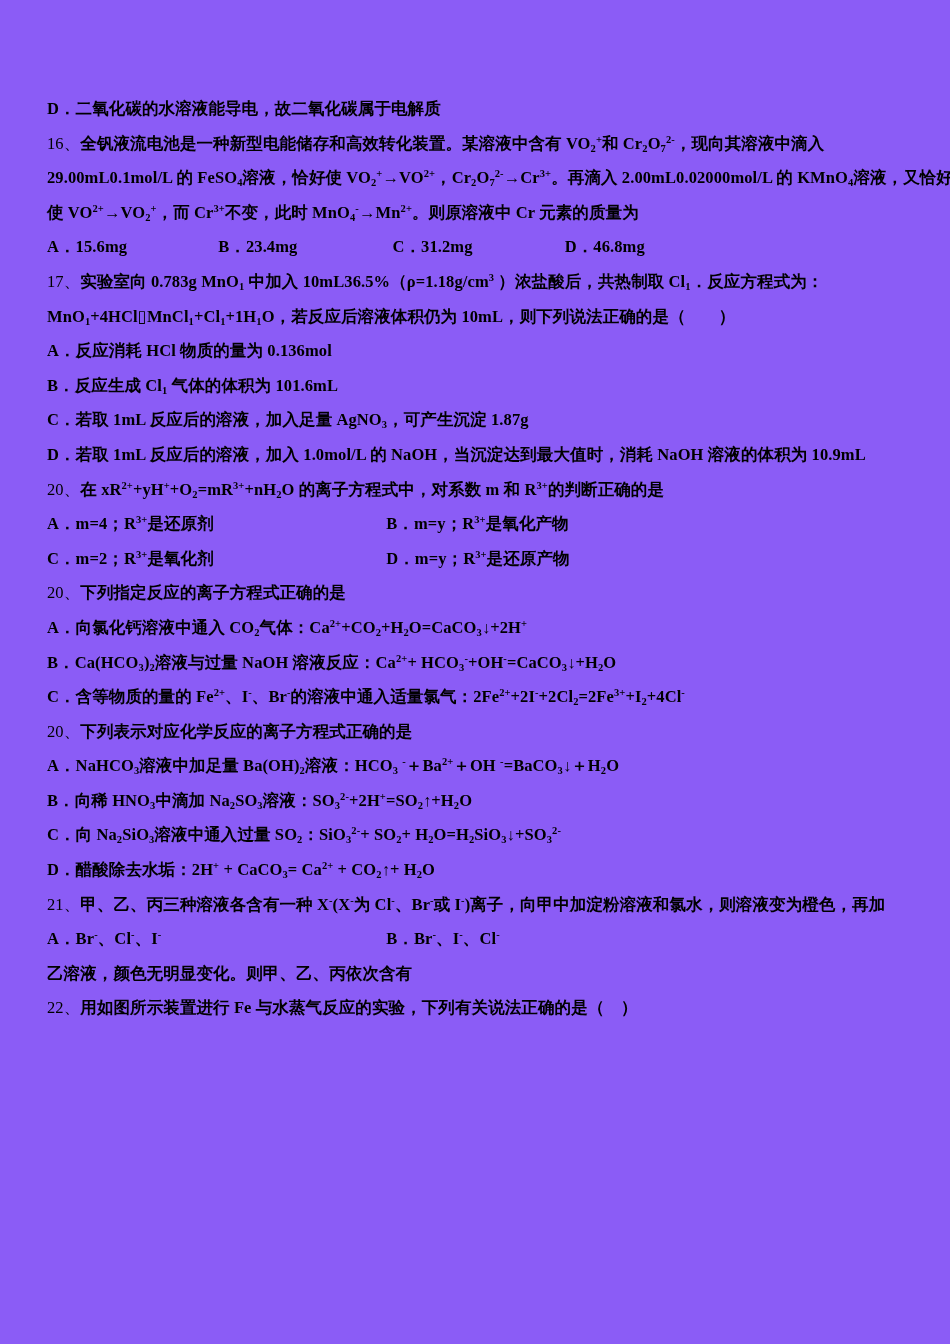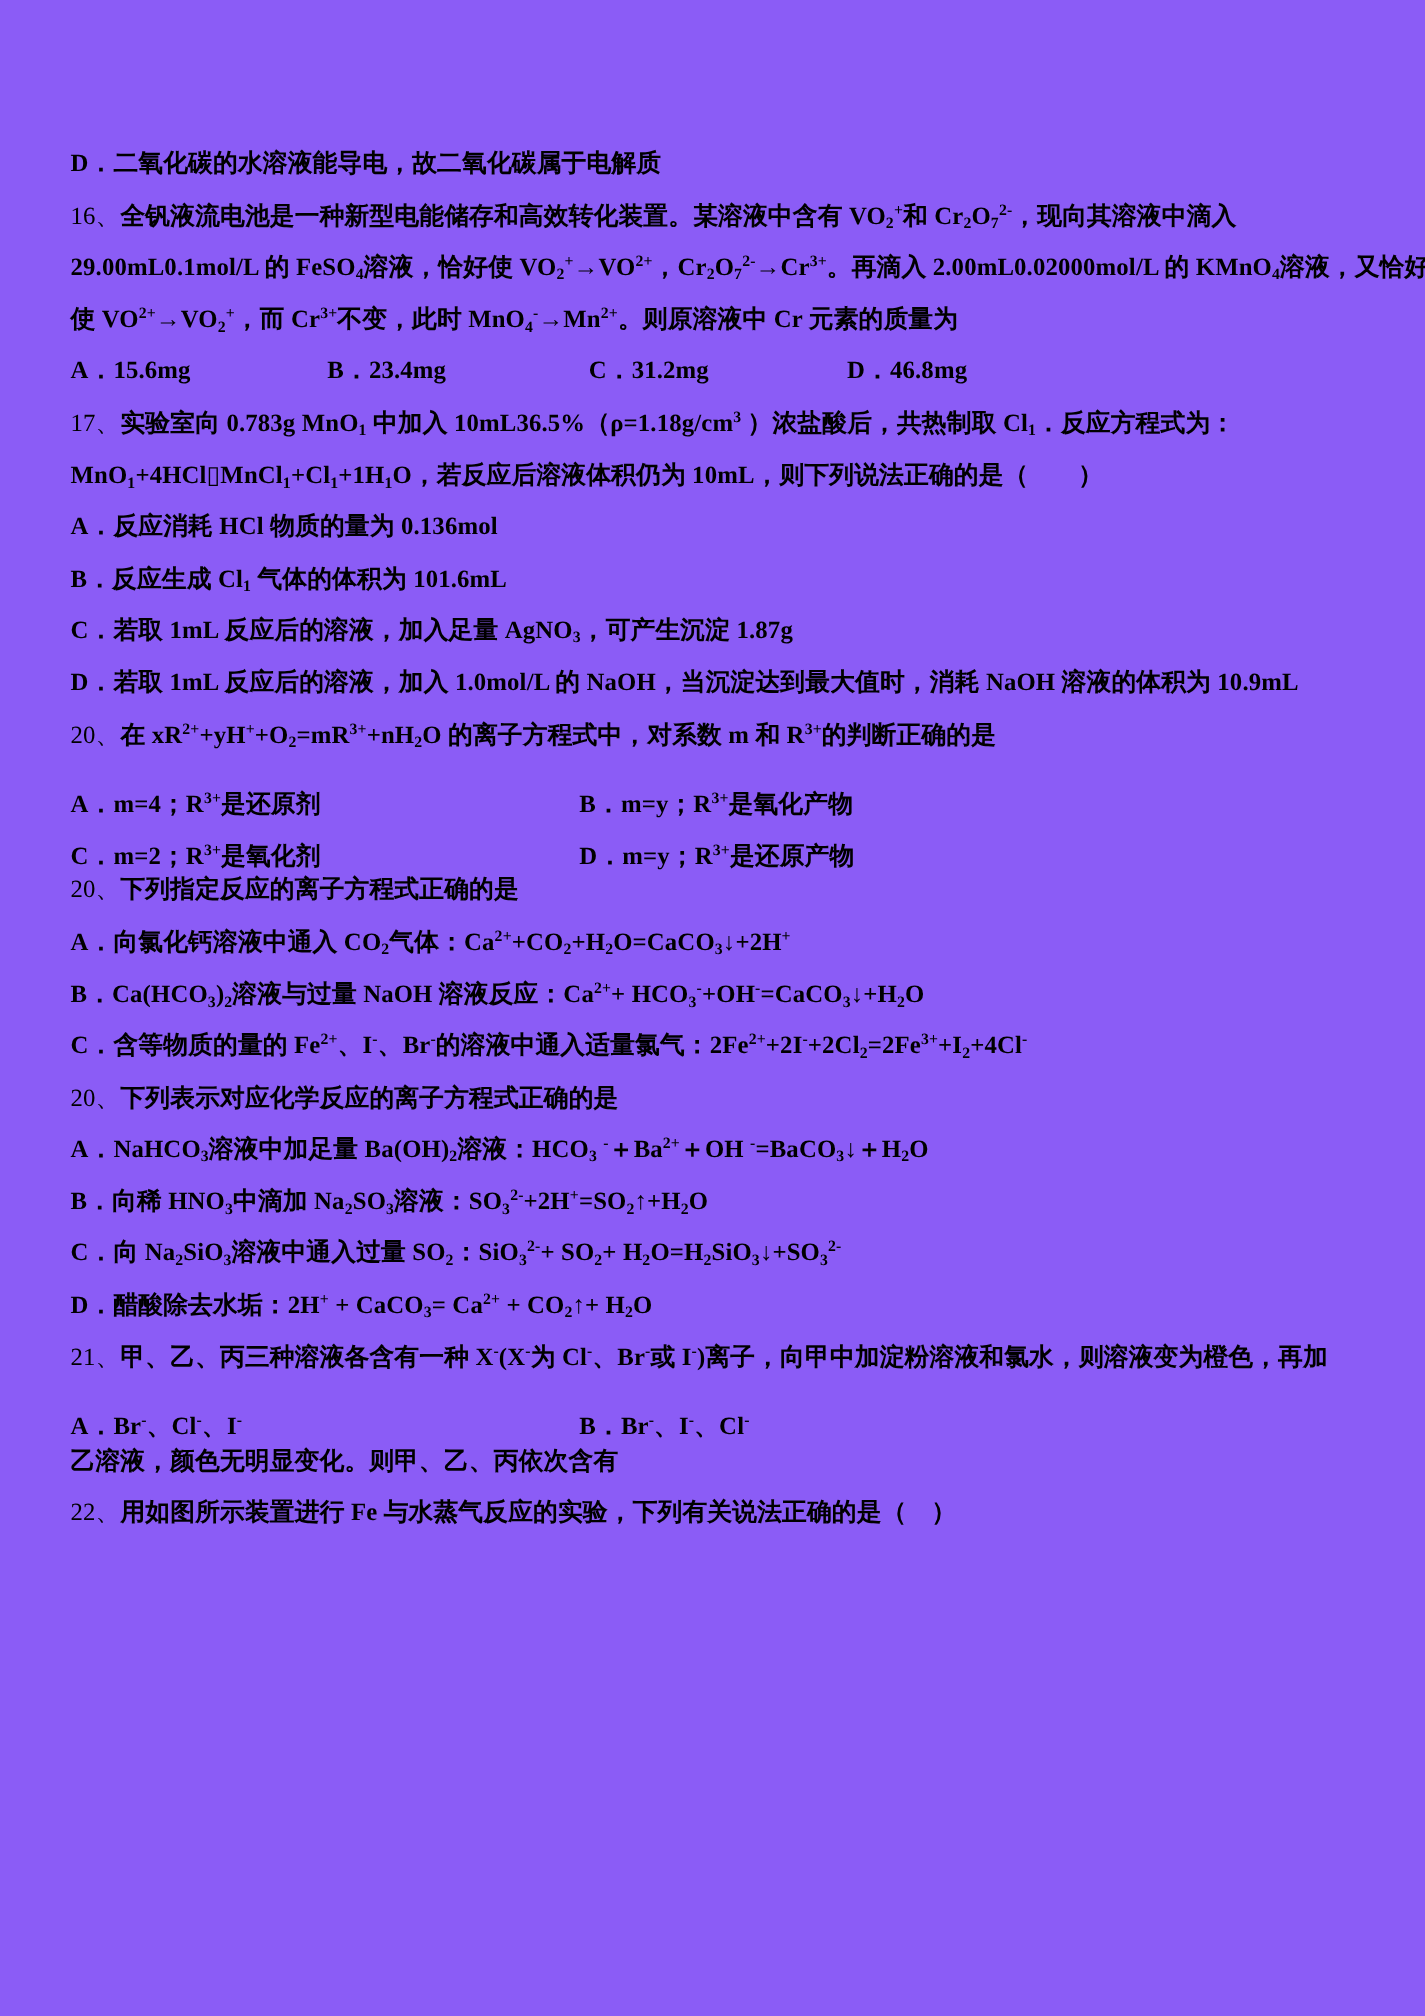--- a/index.html
+++ b/index.html
@@ -36,21 +36,21 @@
     line-height: 0;
   }
   sup { vertical-align: 6px; }
   sub { vertical-align: -3px; }
   
   .opts4 > span { display: inline-block; }
   .opts4 > span:nth-child(1) { width: 167px; }
   .opts4 > span:nth-child(2) { width: 170px; }
   .opts4 > span:nth-child(3) { width: 168px; }
   
-  .opts2 > span { display: inline-block; margin-top: 12px; }
+  .opts2 > span { display: inline-block; }
   .opts2 > span:first-child { width: 335px; }
 </style>
 </head>
 <body>
 
 <div class="page">
   <div class="doc">
 
     <div class="line">
       <span>D．二氧化碳的水溶液能导电，故二氧化碳属于电解质</span>

